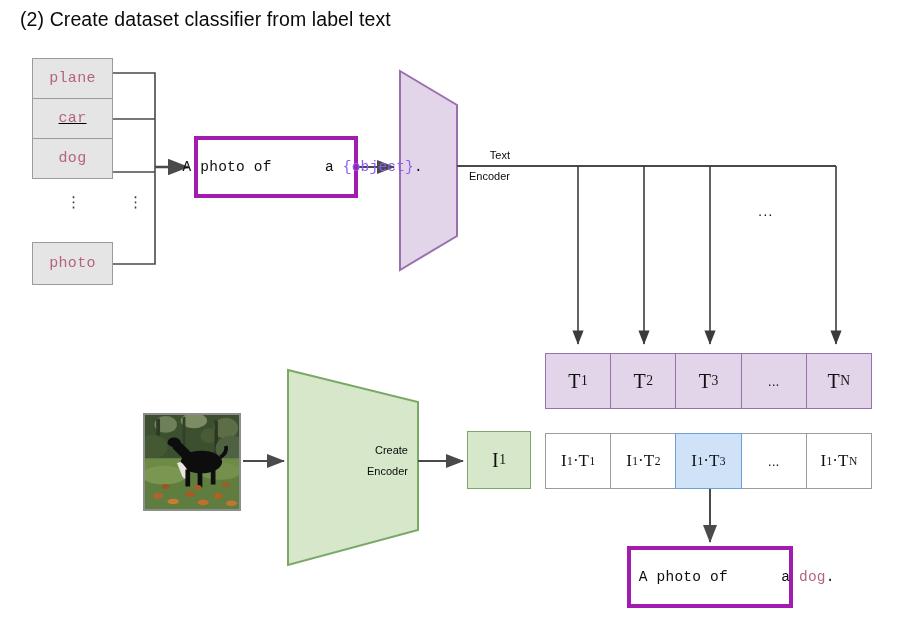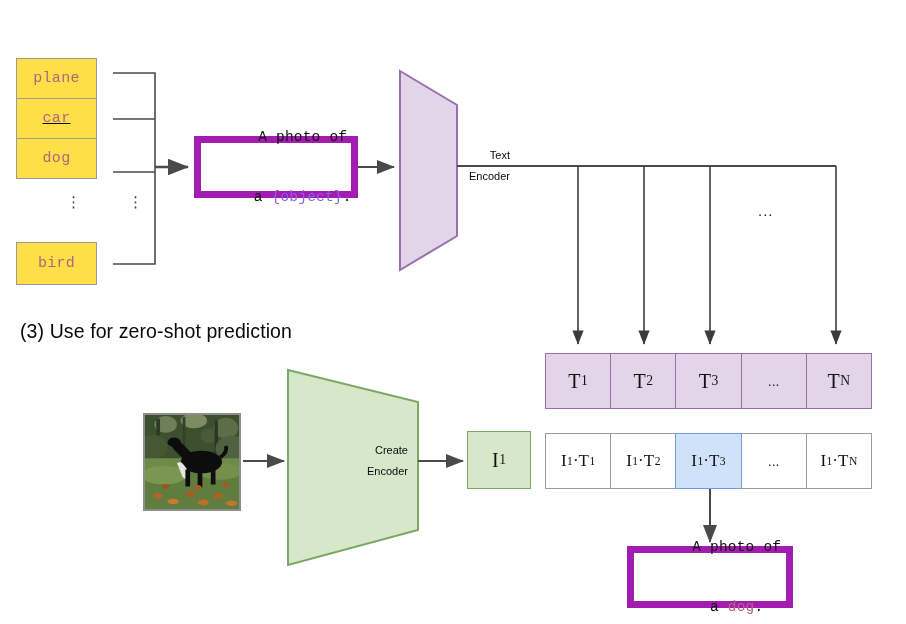--- a/index.html
+++ b/index.html
@@ -19,25 +19,25 @@
     letter-spacing:.1px;
     color:#0a0a0a;
     white-space:nowrap;
   }
   #heading-2{left:20px;top:8px;}
   #heading-3{left:20px;top:320px;}
 
   
   .label-box{
     position:absolute;
-    left:16px;
+    left:32px;
     width:81px;
     height:41px;
     border:1px solid #9b9b9b;
-    background:#fde047;
+    background:#e5e5e5;
     box-sizing:border-box;
     display:flex;align-items:center;justify-content:center;
   }
   .label-box .lbl{
     font-family:"Liberation Mono","DejaVu Sans Mono",monospace;
     font-size:15px;
     color:#b5647e;
     letter-spacing:.3px;
   }
   #label-box-0{top:58px;}
@@ -53,24 +53,24 @@
     letter-spacing:0;
     text-align:center;
     font-family:"Liberation Serif","DejaVu Serif",serif;
   }
   #vdots-left{left:66px;top:200px;}
   #vdots-right{left:128px;top:200px;}
 
   
   .prompt-box{
     position:absolute;
-    border:7px solid #a21caf;
+    border:4px solid #a21caf;
     background:#fff;
     box-sizing:border-box;
-    display:flex;flex-direction:column;
+    display:flex;flex-direction:row;
     align-items:center;justify-content:center;
     font-family:"Liberation Mono","DejaVu Sans Mono",monospace;
   }
   #prompt-template{
     left:194px;top:136px;width:164px;height:62px;
     font-size:14.5px;line-height:20px;
   }
   #prompt-template .line{letter-spacing:.2px;white-space:pre;}
   .mono-black{color:#0f0f0f;}
   .mono-pink{color:#8b5cf6;}
@@ -145,22 +145,22 @@
   #bus-ellipsis{
     position:absolute;left:758px;top:202px;
     font-size:15px;color:#222;letter-spacing:1px;
   }
 </style>
 </head>
 <body>
 
 <div class="stage">
 
-
-  <div class="heading" id="heading-3">(3) Use for zero-shot prediction</div>
+  <div class="heading" id="heading-2">(2) Create dataset classifier from label text</div>
+
 
   <svg class="svg-layer" viewBox="0 0 906 624">
     <defs>
       <marker id="arrowhead" markerWidth="9" markerHeight="7" refX="8.5" refY="3.5" orient="auto" markerUnits="strokeWidth">
         <polygon points="0 0, 9 3.5, 0 7" fill="#4a4a4a"></polygon>
       </marker>
       <marker id="arrowhead-dark" markerWidth="9" markerHeight="7" refX="8.5" refY="3.5" orient="auto" markerUnits="strokeWidth">
         <polygon points="0 0, 9 3.5, 0 7" fill="#3b3b3b"></polygon>
       </marker>
     </defs>
@@ -198,21 +198,21 @@
   <div class="label-box" id="label-box-0">
     <span class="lbl">plane</span>
   </div>
   <div class="label-box" id="label-box-1">
     <span class="lbl">car</span>
   </div>
   <div class="label-box" id="label-box-2">
     <span class="lbl">dog</span>
   </div>
   <div class="label-box" id="label-box-3">
-    <span class="lbl">bird</span>
+    <span class="lbl">photo</span>
   </div>
 
   <div class="vdots" id="vdots-left">⋮</div>
   <div class="vdots" id="vdots-right">⋮</div>
 
   <div class="prompt-box" id="prompt-template">
     <div class="line">
       <span class="mono-black">A photo of</span>
     </div>
     <div class="line">

